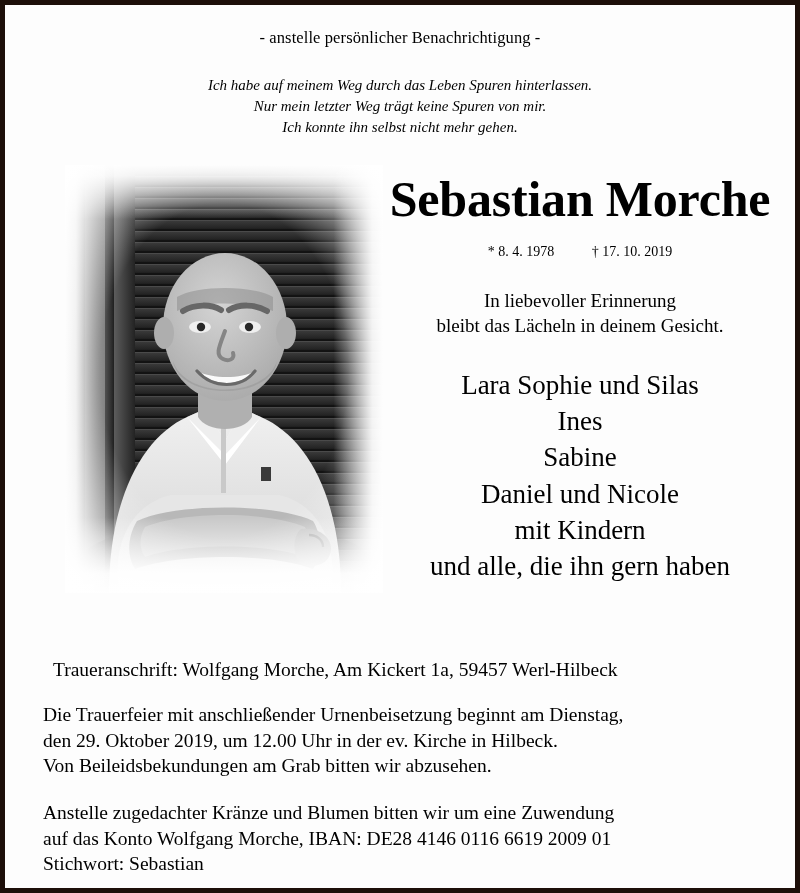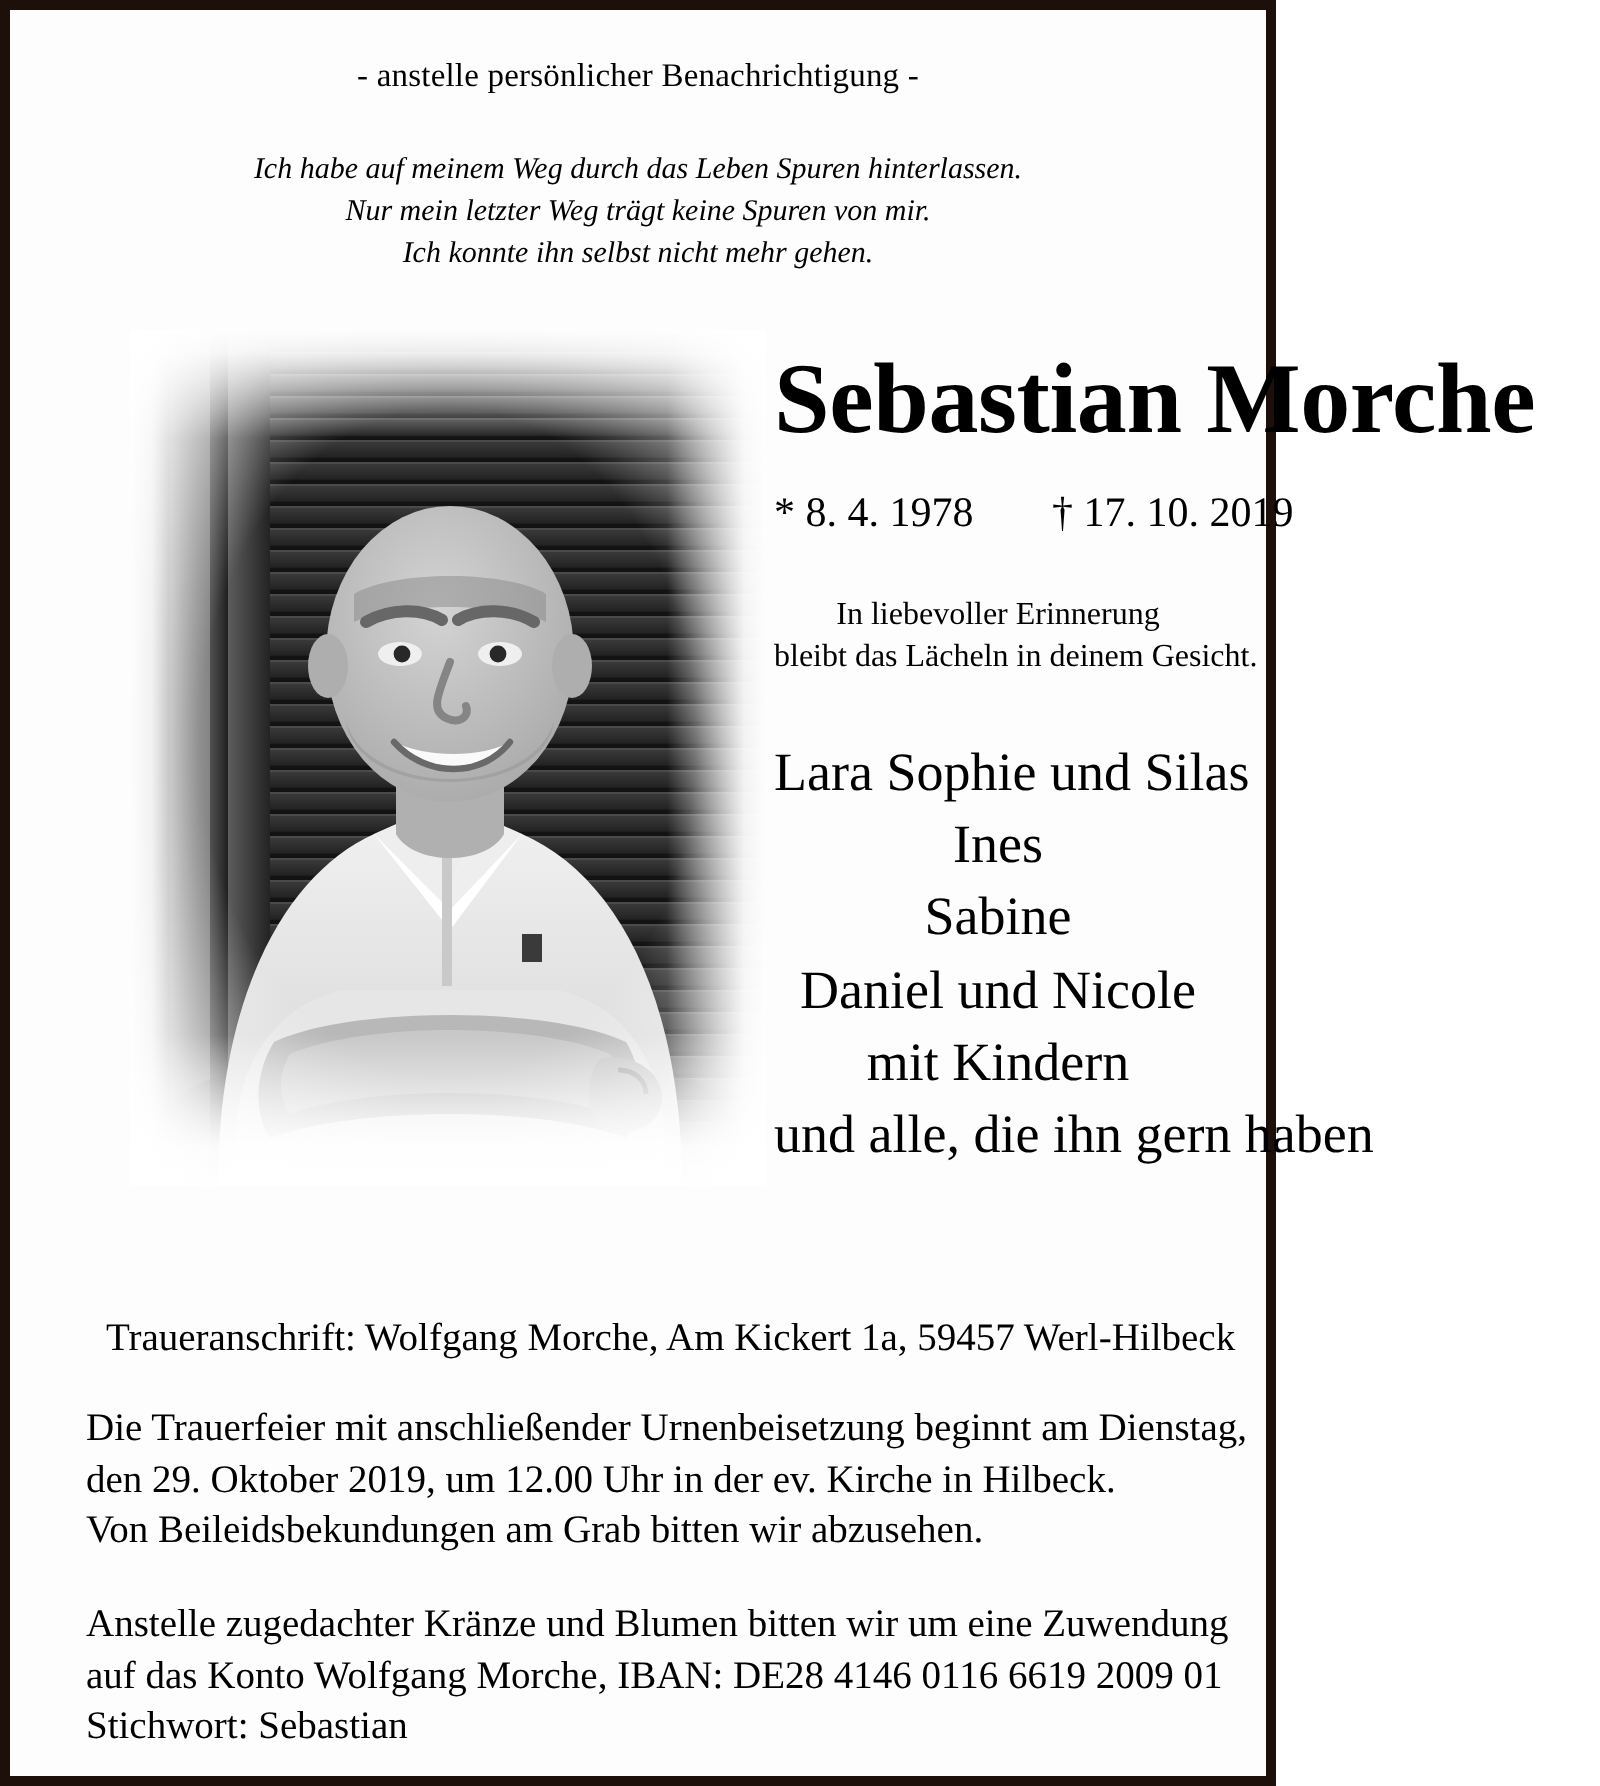--- a/index.html
+++ b/index.html
@@ -11,21 +11,21 @@
     width: 800px;
     height: 893px;
     font-family: "Liberation Serif", "DejaVu Serif", serif;
     color: #000000;
     overflow: hidden;
   }
 
   #notice {
     position: relative;
     box-sizing: border-box;
-    width: 638px;
+    width: 800px;
     height: 893px;
     background: #ffffff;
     border: 5px solid #1d0f09;
     padding: 0;
   }
 
   .sheet {
     position: relative;
     box-sizing: border-box;
     width: 100%;
@@ -99,28 +99,28 @@
     font-size: 50px;
     font-weight: bold;
     line-height: 1.05;
     letter-spacing: -0.2px;
     white-space: nowrap;
     margin-top: 10px;
   }
 
   .dates {
     margin-top: 18px;
-    font-size: 21px;
+    font-size: 14px;
     white-space: nowrap;
   }
   .dates .birth { margin-right: 34px; }
 
   .memorial {
     margin-top: 28px;
-    font-size: 16px;
+    font-size: 19px;
     line-height: 1.34;
   }
   .memorial .mline { display: block; white-space: nowrap; }
 
   .survivors {
     margin-top: 28px;
     font-size: 27px;
     line-height: 1.345;
   }
   .survivors .sline { display: block; white-space: nowrap; }

